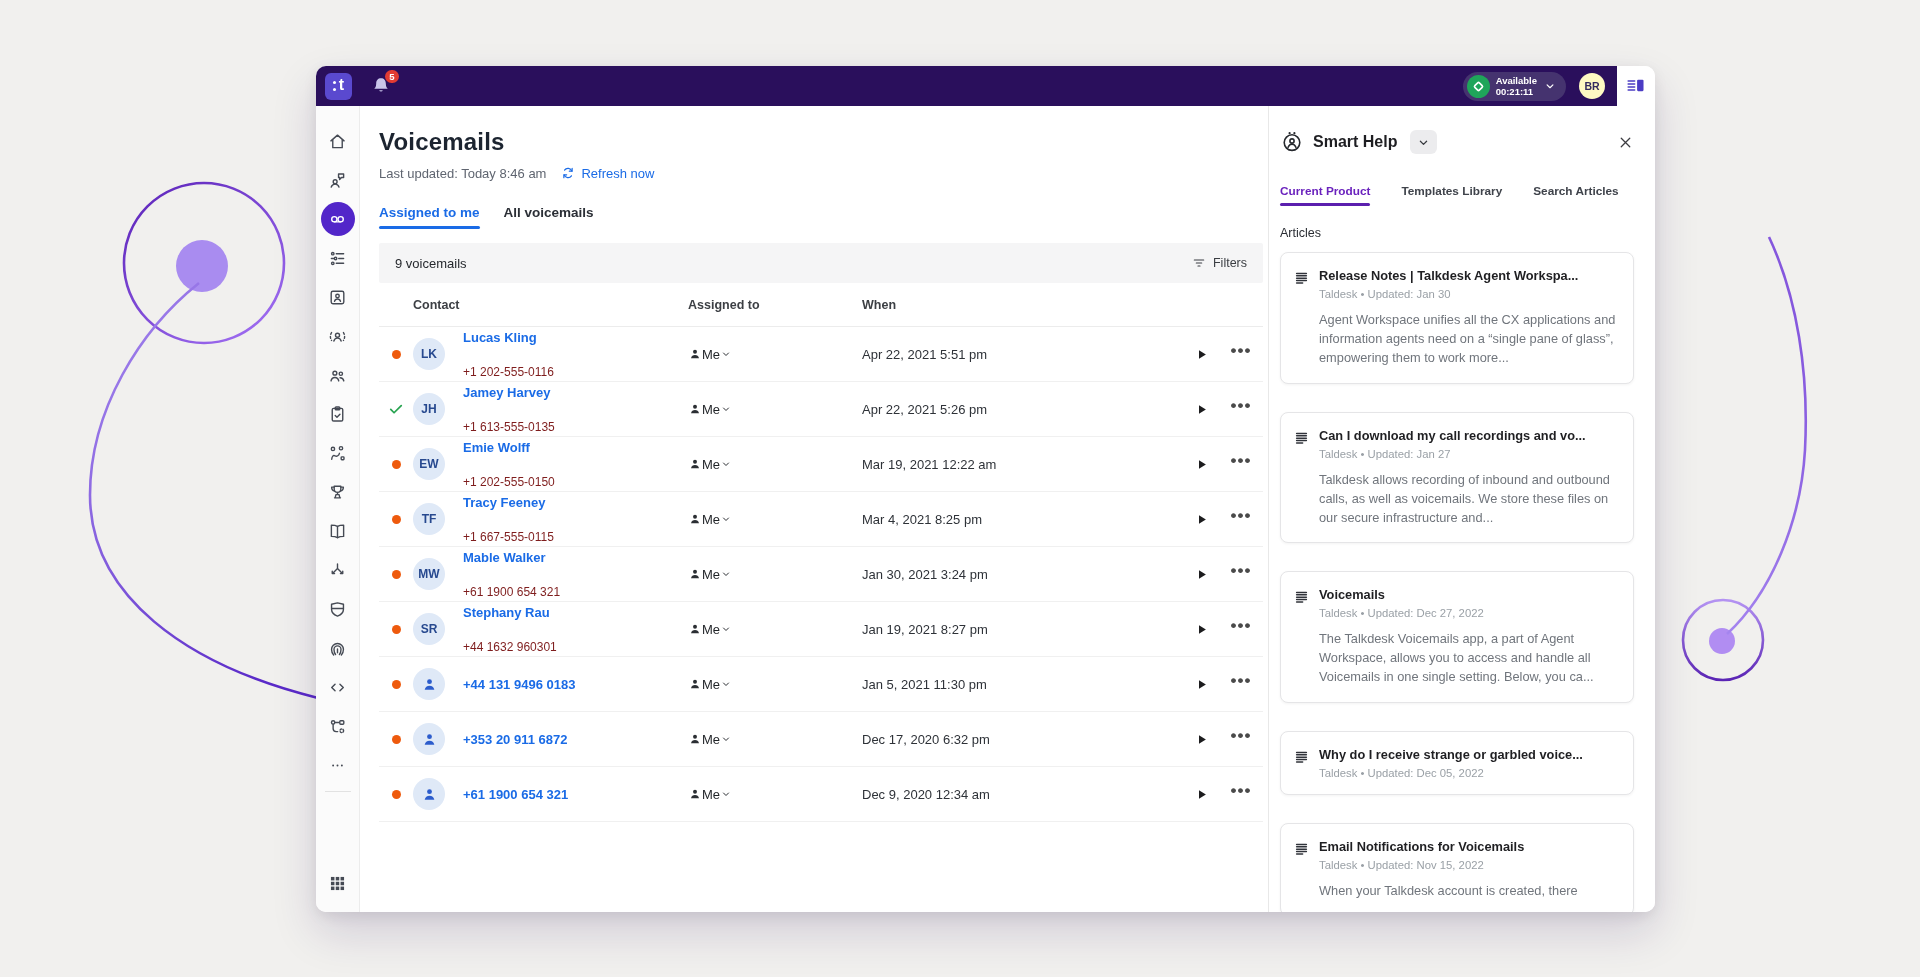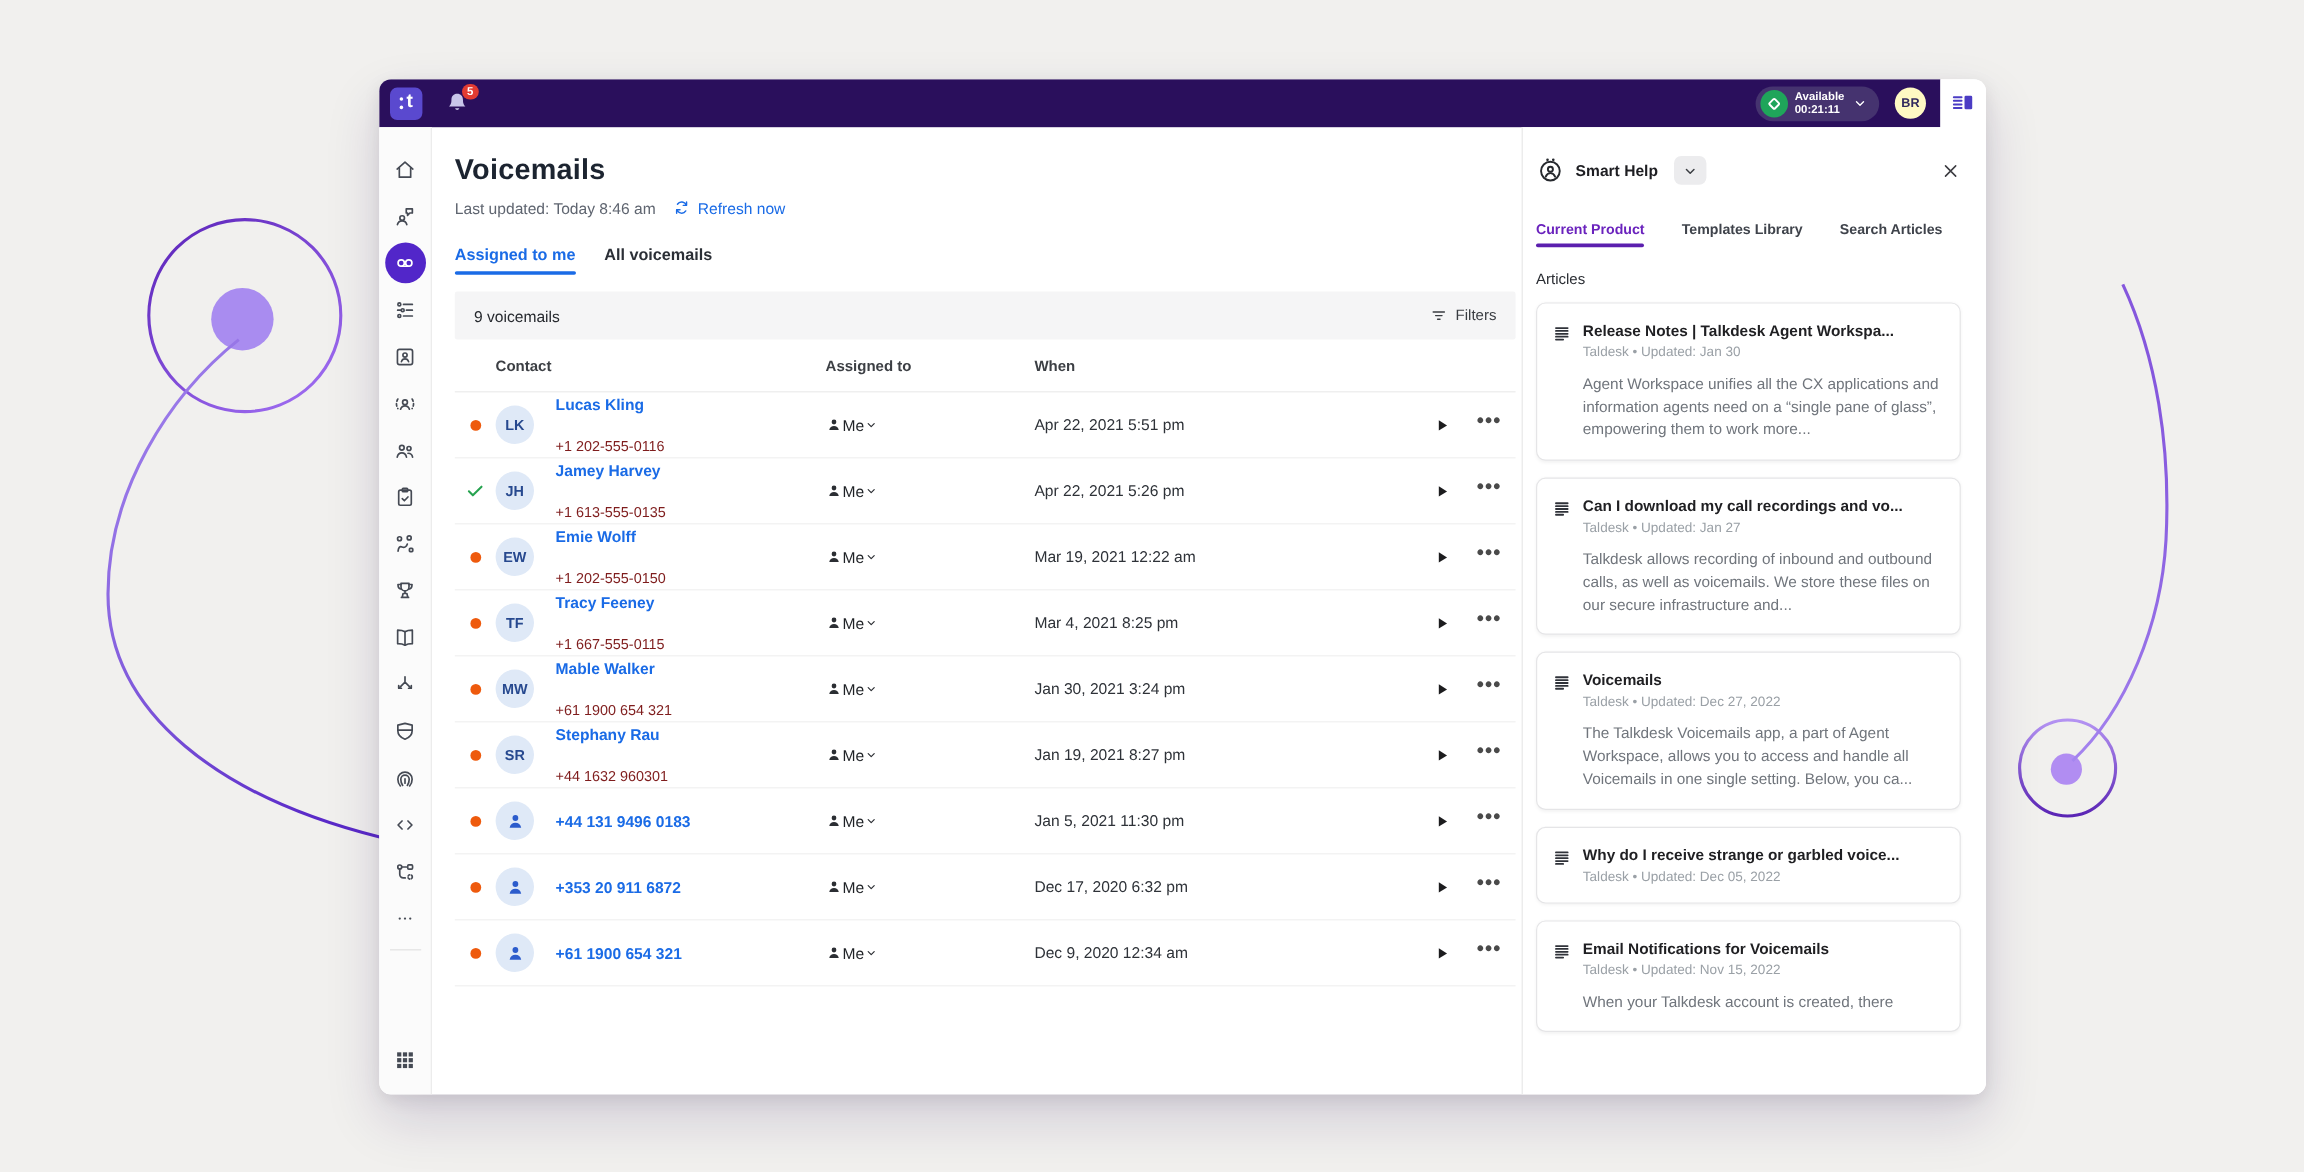--- a/index.html
+++ b/index.html
@@ -87,30 +87,30 @@
   .c-phone { font-size:12px; color:#7f1d1d; margin-top:20px; }
   .assigned-btn { display:flex; align-items:center; gap:0; font-size:13px; color:#1f2226; cursor:pointer; }
   .when-text { font-size:13px; color:#2e3238; }
   .play-btn, .more-btn { cursor:pointer; display:flex; align-items:center; justify-content:center; }
   .more-btn { font-size:17px; letter-spacing:1px; color:#4a4a4a; font-weight:bold; padding-bottom:6px; }
 
   
   .help { width:387px; flex:none; border-left:1px solid #e8e8e8; display:flex; flex-direction:column;
     padding:0 21px 0 11px; overflow:hidden; background:#fff; }
   .help-head { display:flex; align-items:center; gap:9px; padding-top:24px; }
-  .help-title { font-size:13px; font-weight:600; color:#1e1e22; }
+  .help-title { font-size:16px; font-weight:600; color:#1e1e22; }
   .chev-btn { width:27px; height:24px; background:#ececee; border-radius:6px; display:flex;
     align-items:center; justify-content:center; margin-left:4px; cursor:pointer; }
   .close-btn { margin-left:auto; cursor:pointer; display:flex; }
   .help-tabs { display:flex; gap:31px; margin-top:30px; font-size:11.8px; font-weight:600; color:#3f434b; }
   .help-tab { padding-bottom:8px; position:relative; cursor:pointer; }
   .help-tab.active { color:#6a22bd; }
   .help-tab.active::after { content:''; position:absolute; left:0; right:0; bottom:0; height:3px; border-radius:2px; background:#5b1fae; }
   .articles-label { margin-top:20px; font-size:12.5px; font-weight:400; color:#2a2d33; }
-  .cards { margin-top:12px; display:flex; flex-direction:column; gap:14px; }
+  .cards { margin-top:12px; display:flex; flex-direction:column; gap:28px; }
   .card { border:1px solid #e5e5e7; border-radius:8px; background:#fff; padding:15px 14px 15px 13px;
     display:flex; gap:10px; box-shadow:0 1px 3px rgba(0,0,0,.05); cursor:pointer; flex:none; }
   .card-icon { flex:none; margin-top:2px; }
   .card-title { font-size:12.8px; font-weight:700; color:#1f1f22; line-height:1.25; }
   .card-meta { font-size:11.3px; color:#9aa0a6; margin-top:4px; }
   .card-body { font-size:12.8px; color:#70757c; line-height:1.5; margin-top:10px; }
 </style>
 </head>
 <body>
 

